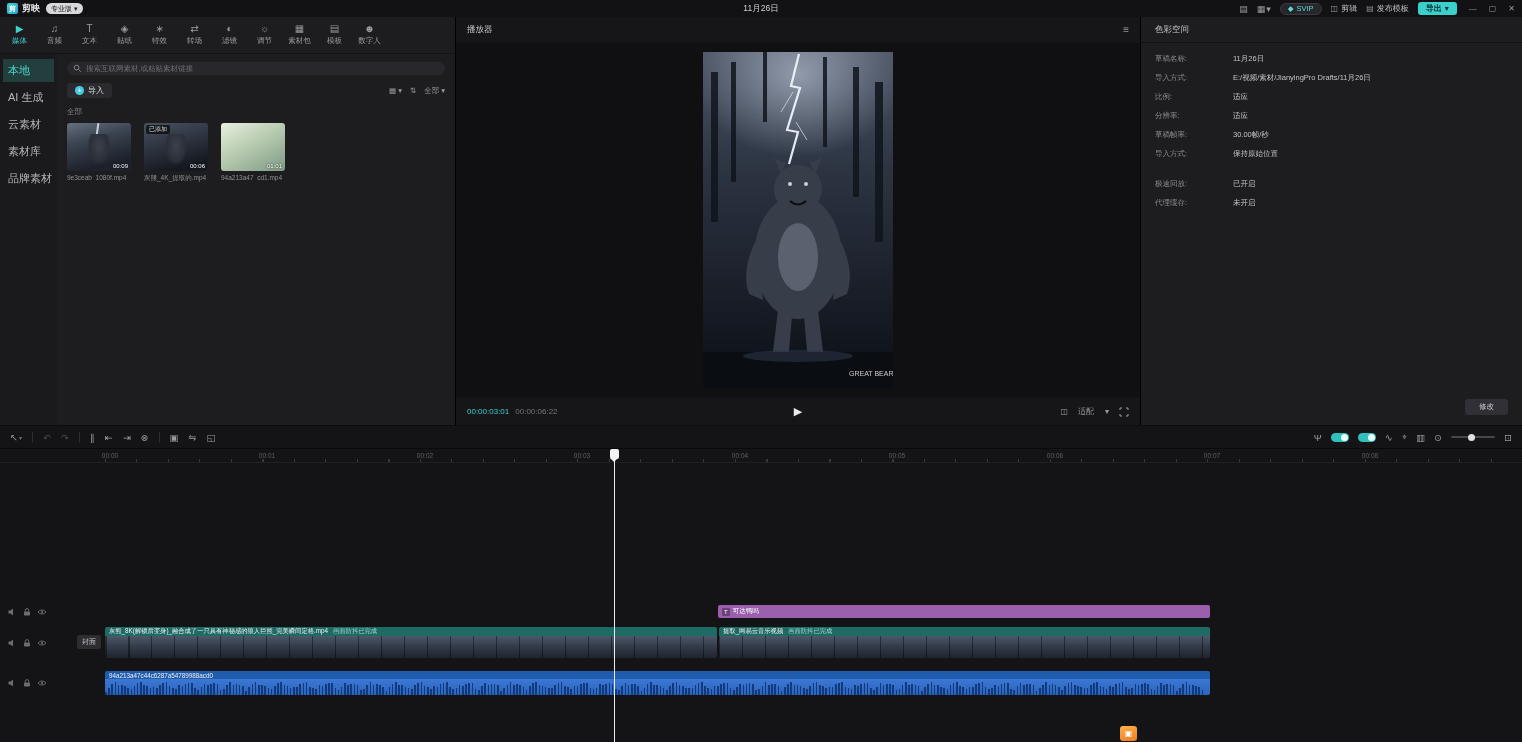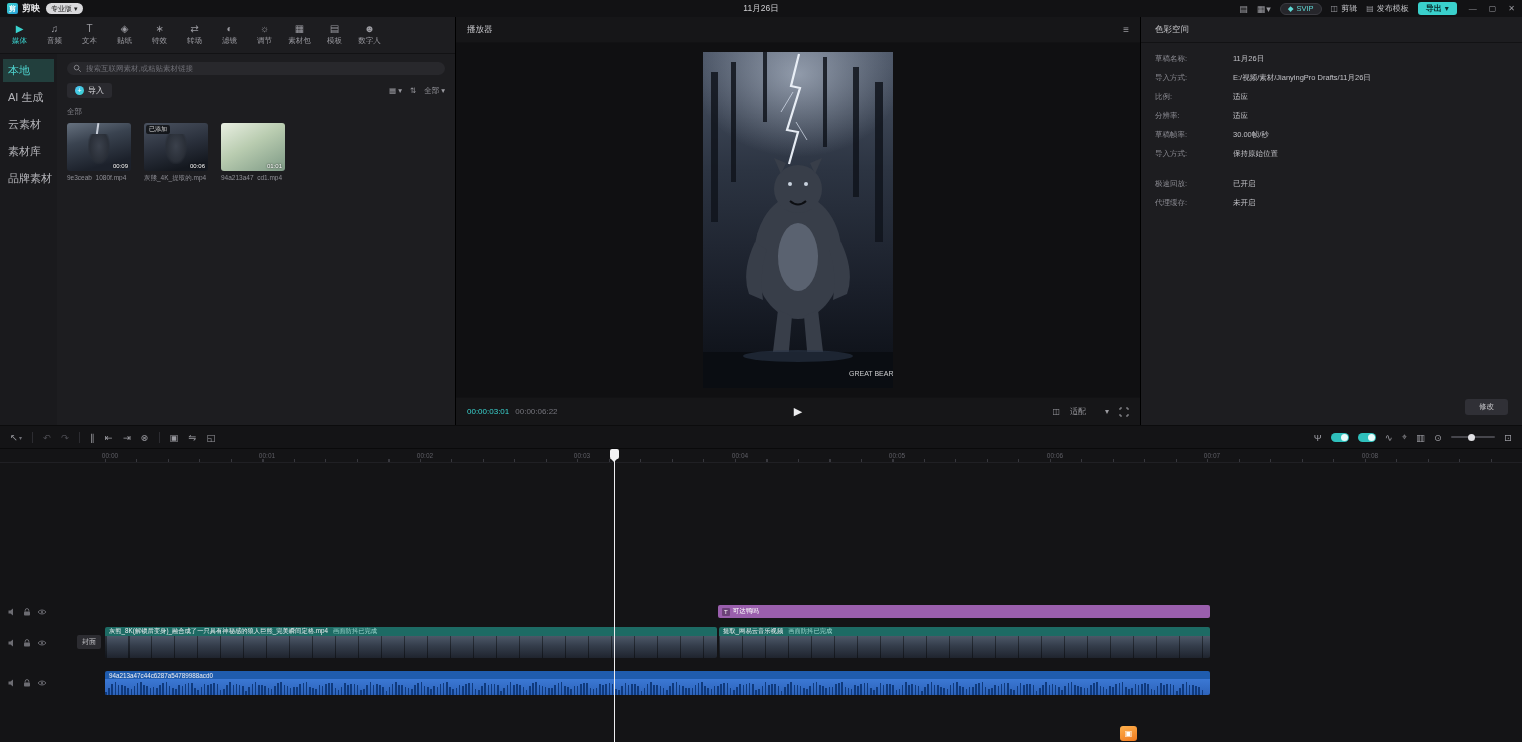--- a/index.html
+++ b/index.html
@@ -56,21 +56,21 @@
 #player-panel{flex:1;background:#161618;display:flex;flex-direction:column;min-width:0}
 .pp-head{height:26px;display:flex;align-items:center;padding:0 11px;color:#c4c4c8;font-size:8.5px;border-bottom:1px solid #121214}
 .pp-head .menu{margin-left:auto;color:#9a9aa0;font-size:10px}
 #stage{flex:1;position:relative;background:#101012}
 #video{position:absolute;left:50%;top:50%;transform:translate(-50%,-50%);width:190px;height:336px;background:#000}
 .pp-ctrl{height:28px;display:flex;align-items:center;padding:0 11px;position:relative;font-size:8px;border-top:1px solid #121214}
 .tc-cur{color:#3ad3cf}
 .tc-tot{color:#74747b;margin-left:6px}
 .play{position:absolute;left:50%;transform:translateX(-50%);color:#ececee;font-size:11px}
 .pp-right{margin-left:auto;display:flex;align-items:center;gap:10px;color:#9a9aa0;font-size:8px}
-.fit-pill{display:flex;align-items:center;gap:19px}
+.fit-pill{display:flex;align-items:center;gap:11px}
 
 #params-panel{width:381px;background:#1d1d20;position:relative}
 .prm-head{height:26px;display:flex;align-items:center;padding:0 14px;color:#c4c4c8;font-size:8.5px;border-bottom:1px solid #121214}
 .prm-body{padding:6px 14px}
 .prm-row{display:flex;height:19px;align-items:center;font-size:7.5px}
 .prm-label{width:78px;color:#8a8a91;flex:none}
 .prm-val{color:#c2c2c7;white-space:nowrap;overflow:hidden;text-overflow:ellipsis}
 .prm-gap{height:11px}
 .modify-btn{position:absolute;right:14px;bottom:10px;background:#303036;border-radius:3px;padding:3px 14px;font-size:7.5px;color:#c8c8cc}
 

